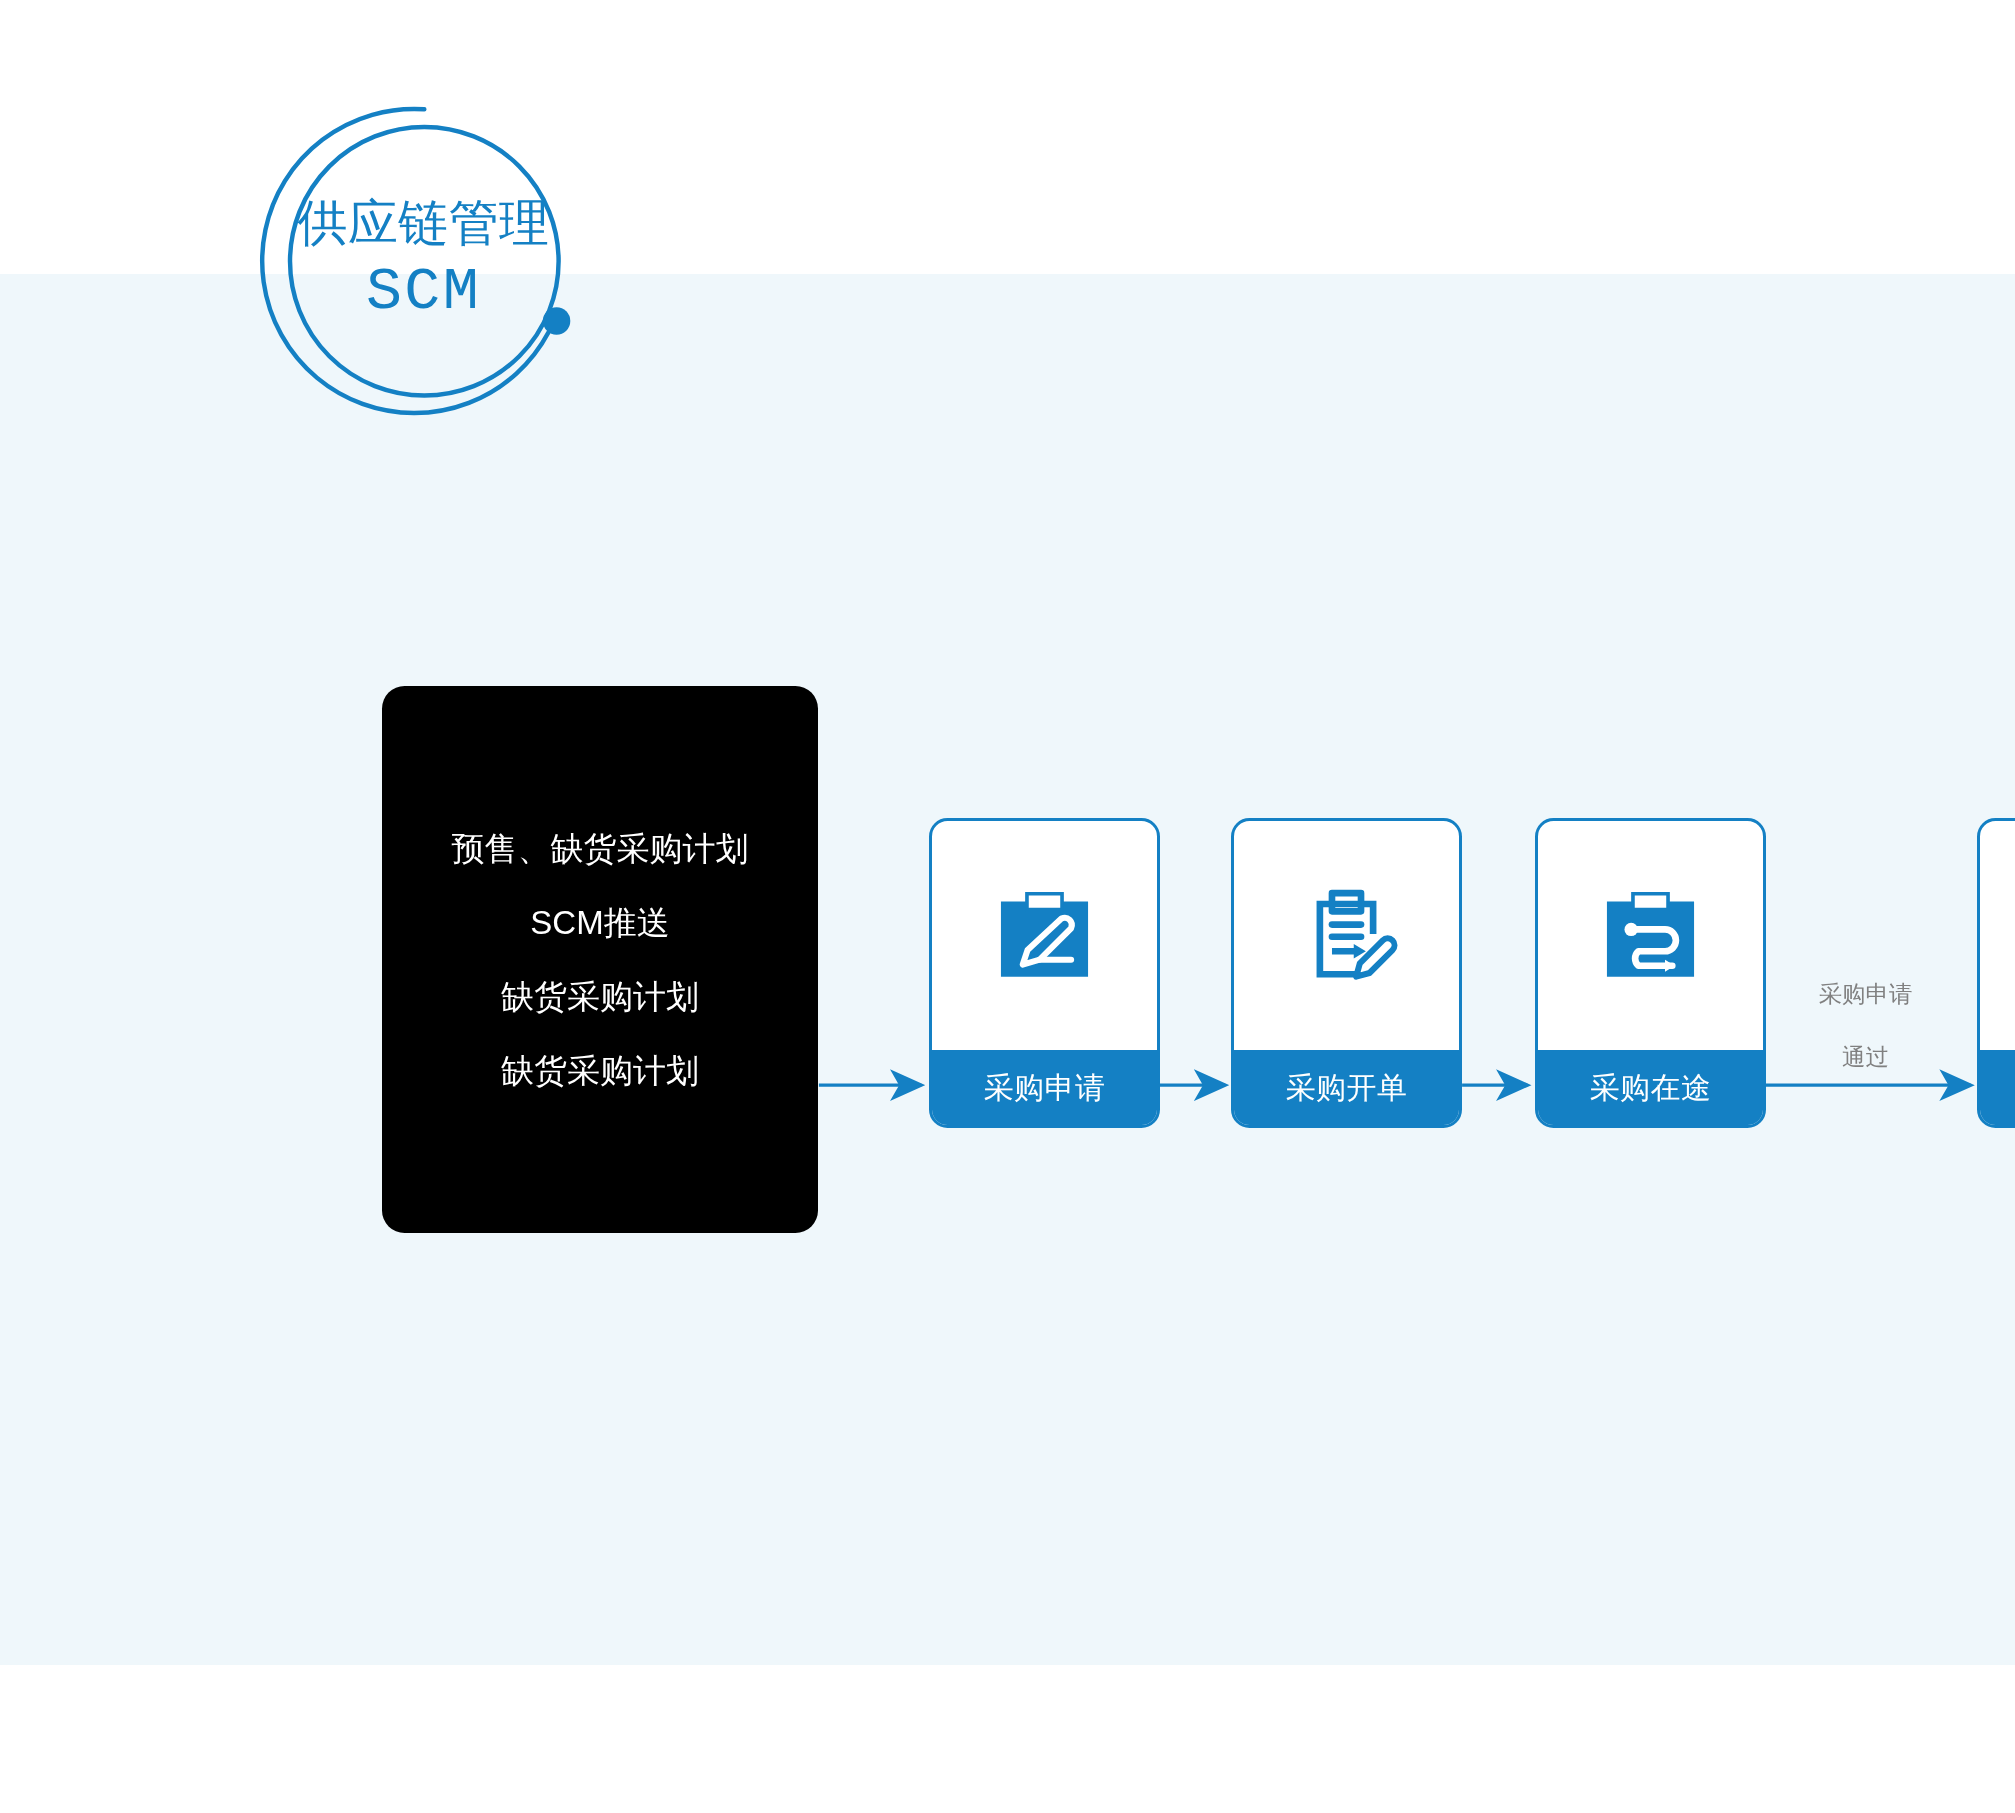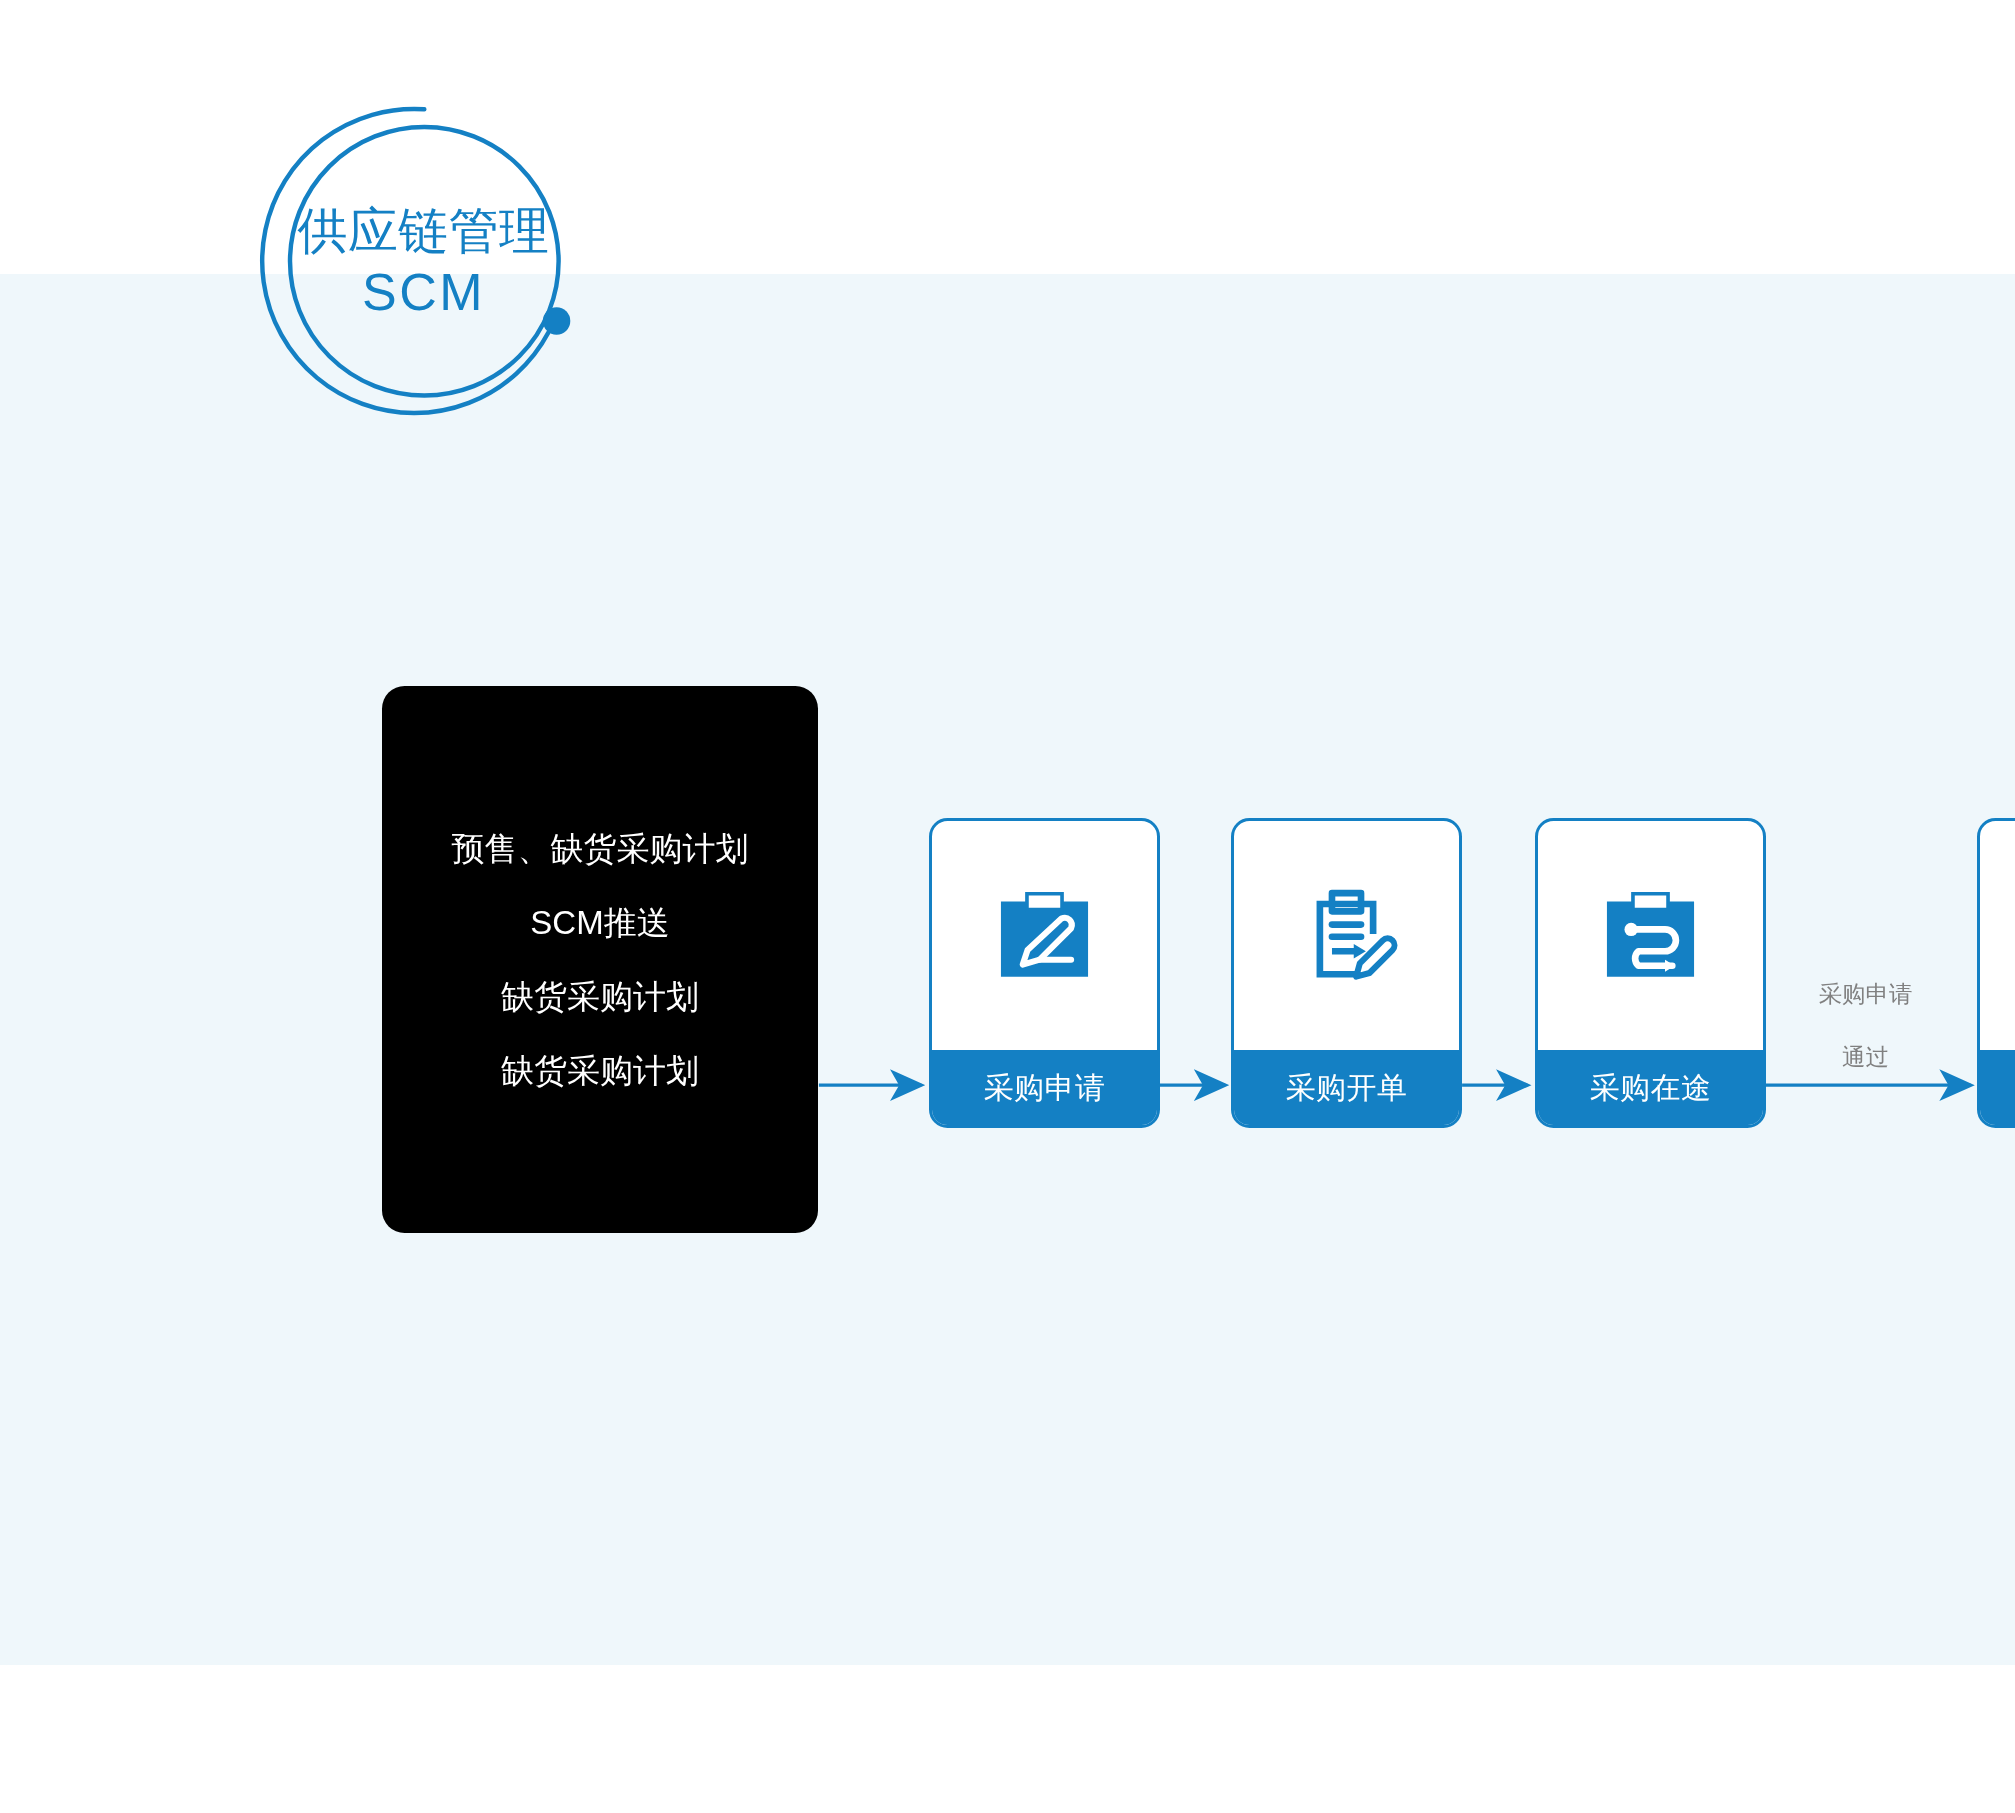--- a/index.html
+++ b/index.html
@@ -6,29 +6,29 @@
   body{
     width:3224px;height:1814px;position:relative;overflow:hidden;
     font-family:"Liberation Sans","DejaVu Sans",sans-serif;
     background:#ffffff;
   }
   #stage{position:absolute;left:0;top:0;width:3224px;height:1814px;}
 
   .band{position:absolute;left:0;top:274px;width:3224px;height:1391px;background:#eff7fb;}
 
   
-  .logo{position:absolute;left:242px;top:79px;width:363px;height:367px;}
+  .logo{position:absolute;left:242px;top:79px;width:363px;height:367px;font-family:Liberation Mono, monospace;}
   .logo svg{position:absolute;left:0;top:0;}
   .logo .ltxt{
     position:absolute;left:0;top:0;width:363px;height:367px;
     display:flex;flex-direction:column;align-items:center;justify-content:center;
     color:#1480c4;line-height:1.12;
   }
   .logo .l1{font-size:50px;letter-spacing:0.4px;white-space:nowrap;}
-  .logo .l2{font-size:52px;letter-spacing:2.4px;margin-top:4px;}
+  .logo .l2{font-size:60px;letter-spacing:2.4px;margin-top:4px;}
 
   
   .panel{
     position:absolute;left:382px;top:686px;width:436px;height:547px;
     background:#000000;border-radius:22.6px;
     display:flex;flex-direction:column;align-items:center;justify-content:center;
     box-sizing:border-box;padding:24px 16px;
   }
   .panel .pline{
     color:#ffffff;font-size:33px;line-height:1;text-align:center;

